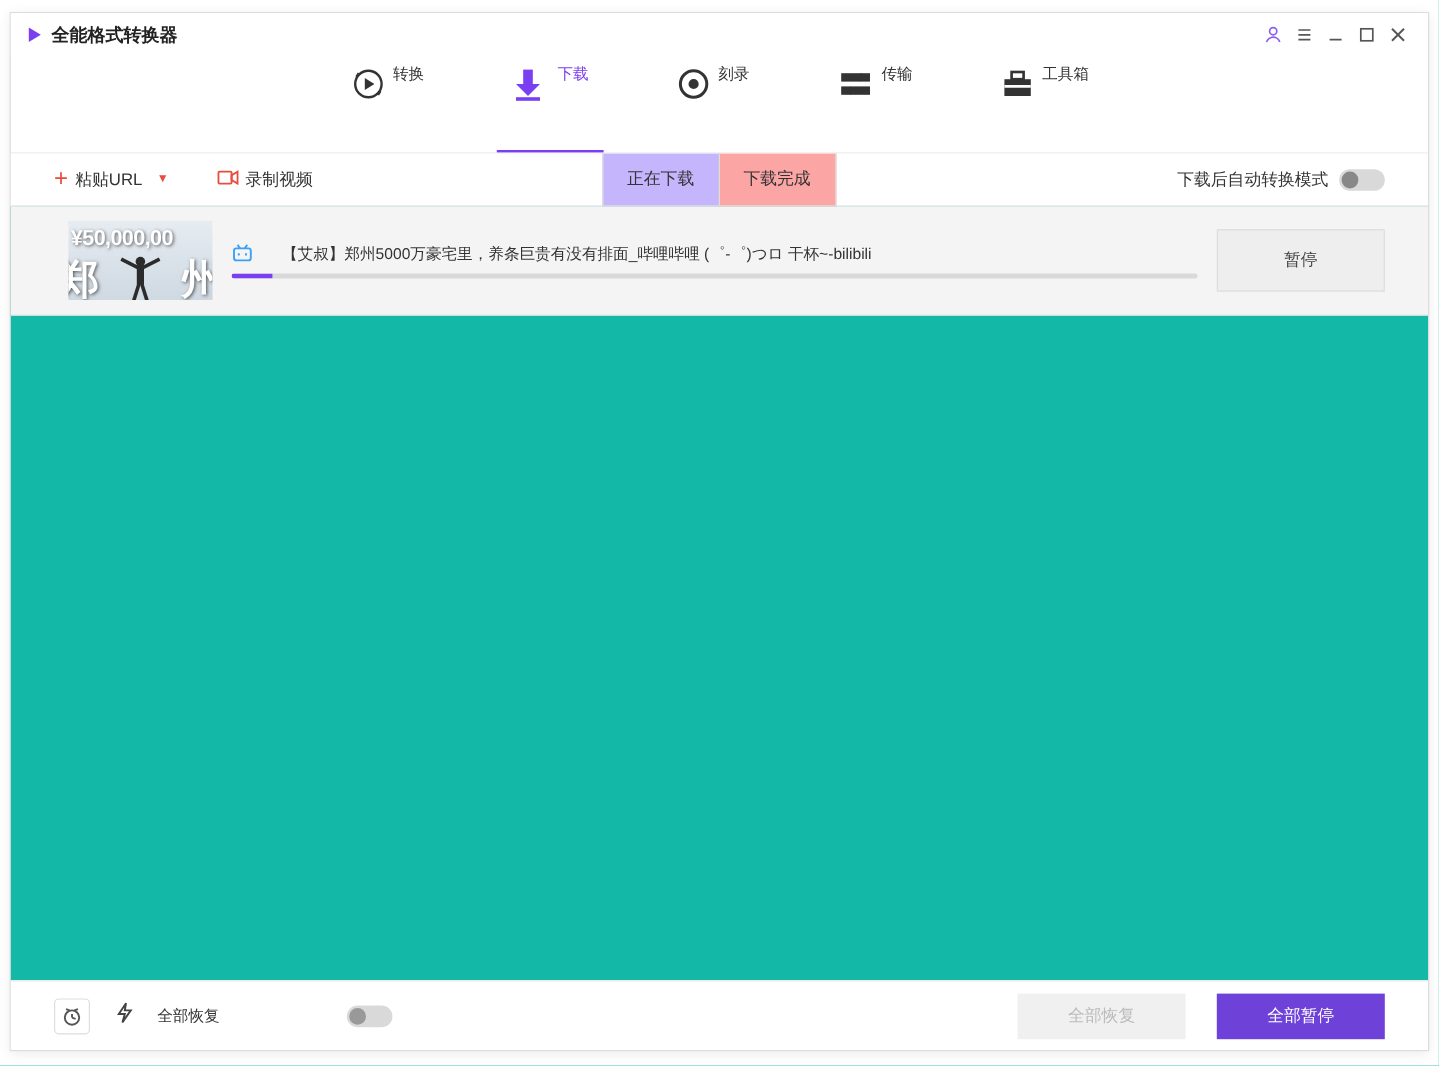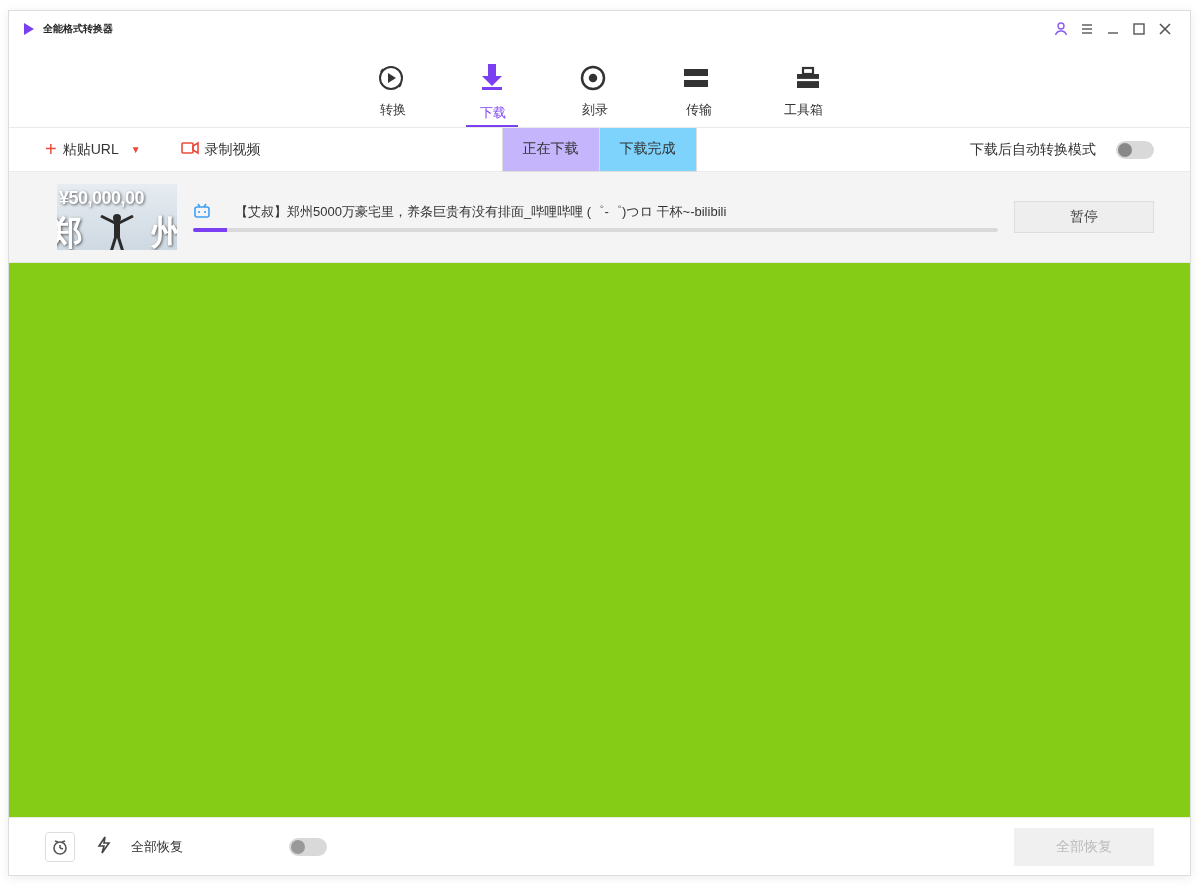--- a/index.html
+++ b/index.html
@@ -29,21 +29,21 @@
     align-items: center;
     padding: 0 12px;
     background: #fff;
   }
   .titlebar .logo {
     margin-right: 6px;
     display:flex;
     align-items:center;
   }
   .titlebar .app-title {
-    font-size: 10px;
+    font-size: 15px;
     font-weight: 600;
     color: #222;
   }
   .titlebar .spacer { flex: 1; }
   .titlebar .ctrl {
     width: 26px;
     height: 26px;
     display: flex;
     align-items: center;
     justify-content: center;
@@ -57,22 +57,22 @@
   }
   .maintabs {
     display: flex;
     justify-content: center;
     gap: 60px;
     height: 80px;
     align-items: center;
   }
   .maintab {
     display: flex;
-    flex-direction: column;
-    align-items: flex-end;
+    flex-direction: row;
+    align-items: flex-start;
     gap: 6px;
     cursor: pointer;
     color: #333;
     padding: 6px 6px 0 6px;
     position: relative;
     height: 80px;
     justify-content: center;
   }
   .maintab .icon-box {
     height: 34px;
@@ -122,30 +122,30 @@
   }
   .seg-tab {
     padding: 0 20px;
     display:flex;
     align-items:center;
     font-size:14px;
     cursor:pointer;
     border-left:1px solid #ddd;
     border-right:1px solid #ddd;
     border-bottom:1px solid #ddd;
-    background:#7dd3fc;
+    background:#fca5a5;
     color:#333;
     margin-left:-1px;
   }
   .seg-tab.active { background:#c4b5fd; }
   .right-actions {
     margin-left:auto;
     display:flex;
     align-items:center;
-    gap:20px;
+    gap:9px;
     font-size:14px;
     color:#333;
   }
   .toggle {
     width: 38px;
     height: 18px;
     border-radius: 10px;
     background: #d9d9d9;
     position: relative;
     cursor:pointer;
@@ -154,21 +154,21 @@
     content:"";
     position:absolute;
     left:2px; top:2px;
     width:14px; height:14px;
     border-radius:50%;
     background:#888;
   }
   
   .list-area {
     flex:1;
-    background:#84cc16;
+    background:#14b8a6;
     overflow:auto;
   }
   .dl-item {
     display:flex;
     align-items:center;
     padding: 12px 36px 12px 48px;
     background:#f4f4f4;
     border-bottom:1px solid #e5e5e5;
     gap:16px;
   }
@@ -213,21 +213,21 @@
     border-radius:2px;
     overflow:hidden;
   }
   .progress .bar {
     height:100%;
     background:#7b3ff2;
     width:5%;
   }
   .pause-btn {
     width:140px;
-    height:32px;
+    height:52px;
     background:#eee;
     border:1px solid #ddd;
     display:flex;
     align-items:center;
     justify-content:center;
     cursor:pointer;
     font-size:14px;
     color:#444;
     flex-shrink:0;
   }
@@ -465,15 +465,18 @@
       <svg width="14" height="18" viewBox="0 0 14 18" fill="none" stroke="#444" stroke-width="1.6">
           <polygon points="8,1 2,10 7,10 5,17 12,7 7,7"></polygon>
         </svg>
     </span>
     <span class="fast-label">全部恢复</span>
     <div class="toggle2"></div>
     <span class="spacer"></span>
     <div class="foot-btn secondary">
       <span>全部恢复</span>
     </div>
+    <div class="foot-btn primary">
+      <span>全部暂停</span>
+    </div>
   </div>
 
 </div>
 
 </body></html>

